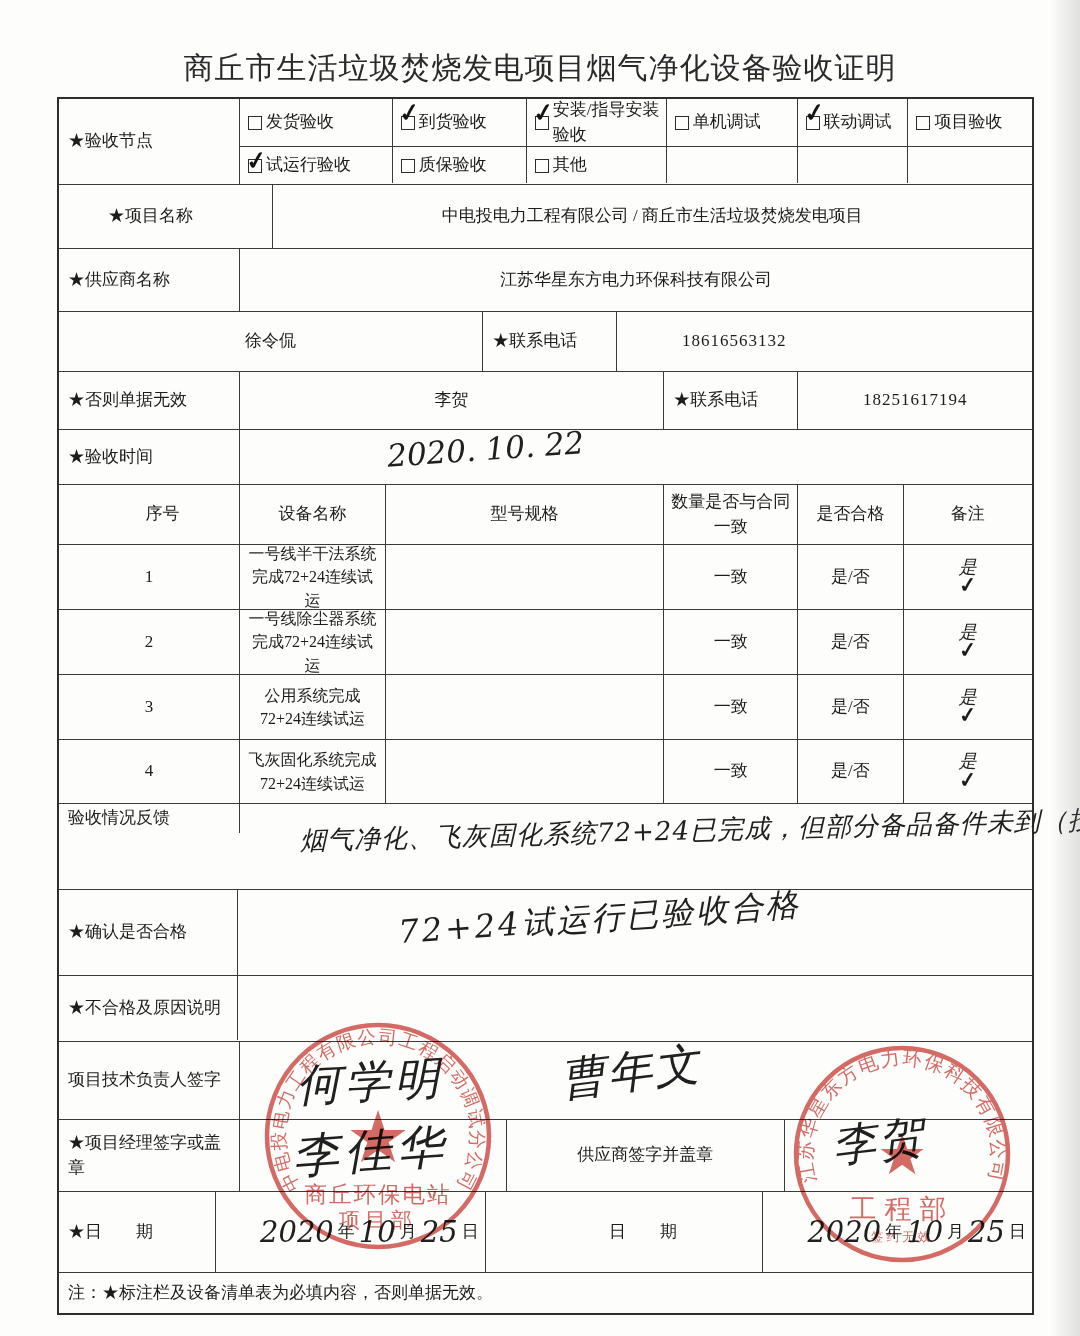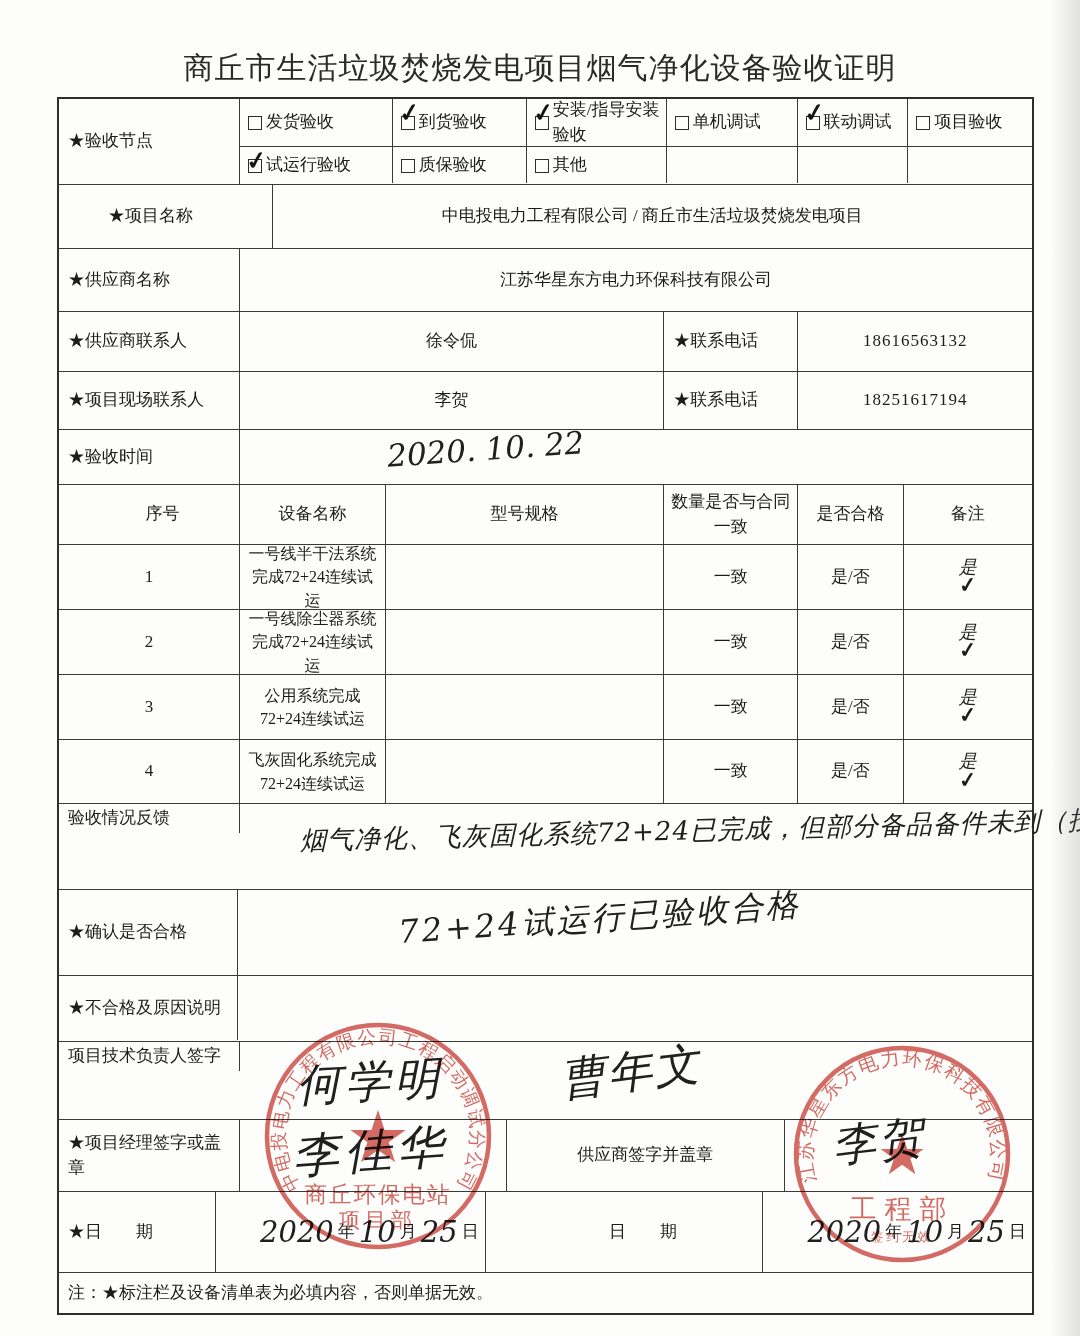--- a/index.html
+++ b/index.html
@@ -105,28 +105,27 @@
       <div class="c lab" style="width:18.6%;">★项目名称</div>
       <div class="c" style="width:81.4%;">中电投电力工程有限公司 / 商丘市生活垃圾焚烧发电项目</div>
     </div>
 
     <div class="row" style="height:63px;">
       <div class="c lab" style="width:18.6%;">★供应商名称</div>
       <div class="c" style="width:81.4%;">江苏华星东方电力环保科技有限公司</div>
     </div>
 
     <div class="row" style="height:60px;">
-      <div class="c lab" style="width:18.6%;">★供应商联系人</div>
       <div class="c" style="width:43.6%;">徐令侃</div>
       <div class="c lab" style="width:13.8%;">★联系电话</div>
       <div class="c num" style="width:24.0%;">18616563132</div>
     </div>
 
     <div class="row" style="height:58px;">
-      <div class="c lab" style="width:18.6%;">★项目现场联系人</div>
+      <div class="c lab" style="width:18.6%;">★否则单据无效</div>
       <div class="c" style="width:43.6%;">李贺</div>
       <div class="c lab" style="width:13.8%;">★联系电话</div>
       <div class="c num" style="width:24.0%;">18251617194</div>
     </div>
 
     <div class="row" style="height:55px;">
       <div class="c lab" style="width:18.6%;">★验收时间</div>
       <div class="c" style="width:81.4%;justify-content:flex-start;"></div>
     </div>
 
@@ -195,21 +194,21 @@
           <div class="c lab" style="width:18.4%;">★确认是否合格</div>
           <div class="c" style="width:81.6%;"></div>
         </div>
         <div class="subrow" style="height:64px;">
           <div class="c lab" style="width:18.4%;">★不合格及原因说明</div>
           <div class="c" style="width:81.6%;"></div>
         </div>
       </div>
     </div>
 
-    <div class="row" style="height:78px;flex-direction:column;">
+    <div class="row" style="height:78px;">
       <div class="c lab" style="width:18.6%;">项目技术负责人签字</div>
       <div class="c" style="width:81.4%;"></div>
     </div>
 
     <div class="row" style="height:72px;">
       <div class="c lab" style="width:18.6%;">★项目经理签字或盖章</div>
       <div class="c" style="width:27.4%;"></div>
       <div class="c" style="width:28.6%;">供应商签字并盖章</div>
       <div class="c" style="width:25.4%;"></div>
     </div>

